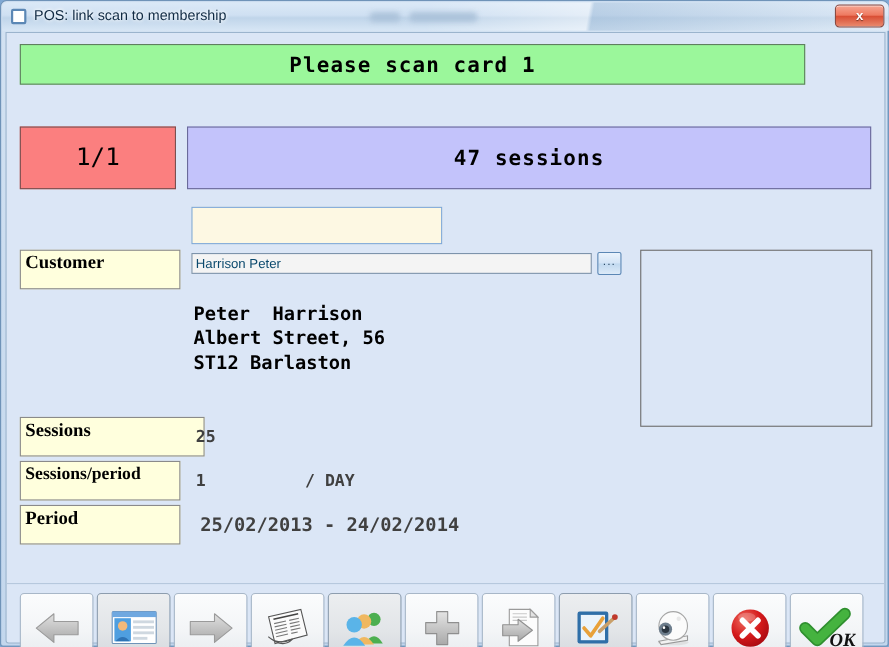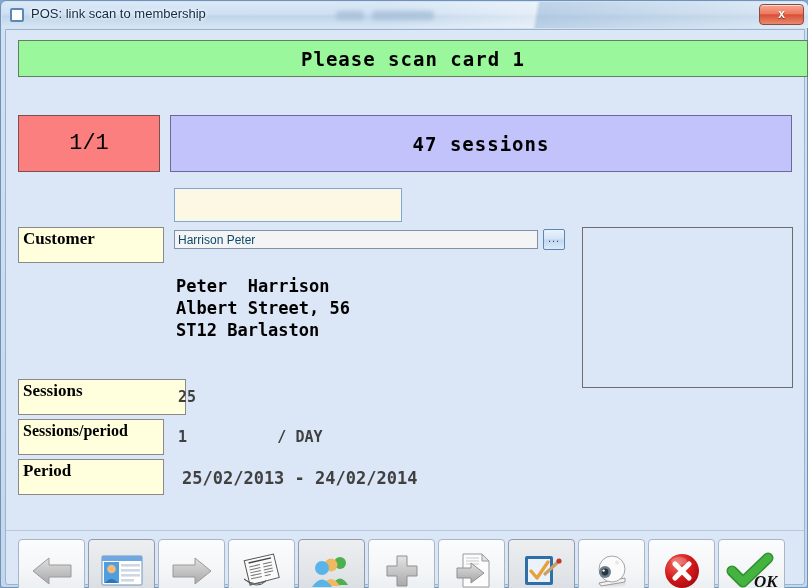--- a/index.html
+++ b/index.html
@@ -86,40 +86,40 @@
     background: #dbe6f6;
     border: 1px solid #9bb4cd;
     border-radius: 0 0 3px 3px;
   }
 
   .mono { font-family: "DejaVu Sans Mono", "Liberation Mono", monospace; }
 
   
   #banner {
     position: absolute; left: 12px; top: 10px;
-    width: 790px; height: 37px;
+    width: 714px; height: 37px;
     box-sizing: border-box;
     background: #9bf79b;
     border: 1px solid #5f7f5f;
     color: #000;
     font-size: 19px; font-weight: bold;
     letter-spacing: 1px;
     display: flex; align-items: center; justify-content: center;
   }
 
   
   #counter {
     position: absolute; left: 12px; top: 85px;
     width: 142px; height: 57px;
     box-sizing: border-box;
     background: #fb7f7f;
     border: 1px solid #7a5050;
     color: #000;
     font-size: 22px;
-    display: flex; align-items: center; justify-content: center; font-family: Liberation Mono, monospace;
+    display: flex; align-items: center; justify-content: center;
   }
   #sessions-banner {
     position: absolute; left: 164px; top: 85px;
     width: 622px; height: 57px;
     box-sizing: border-box;
     background: #c3c3fb;
     border: 1px solid #6a6a9a;
     color: #000;
     font-size: 19px; font-weight: bold;
     letter-spacing: 1px;

